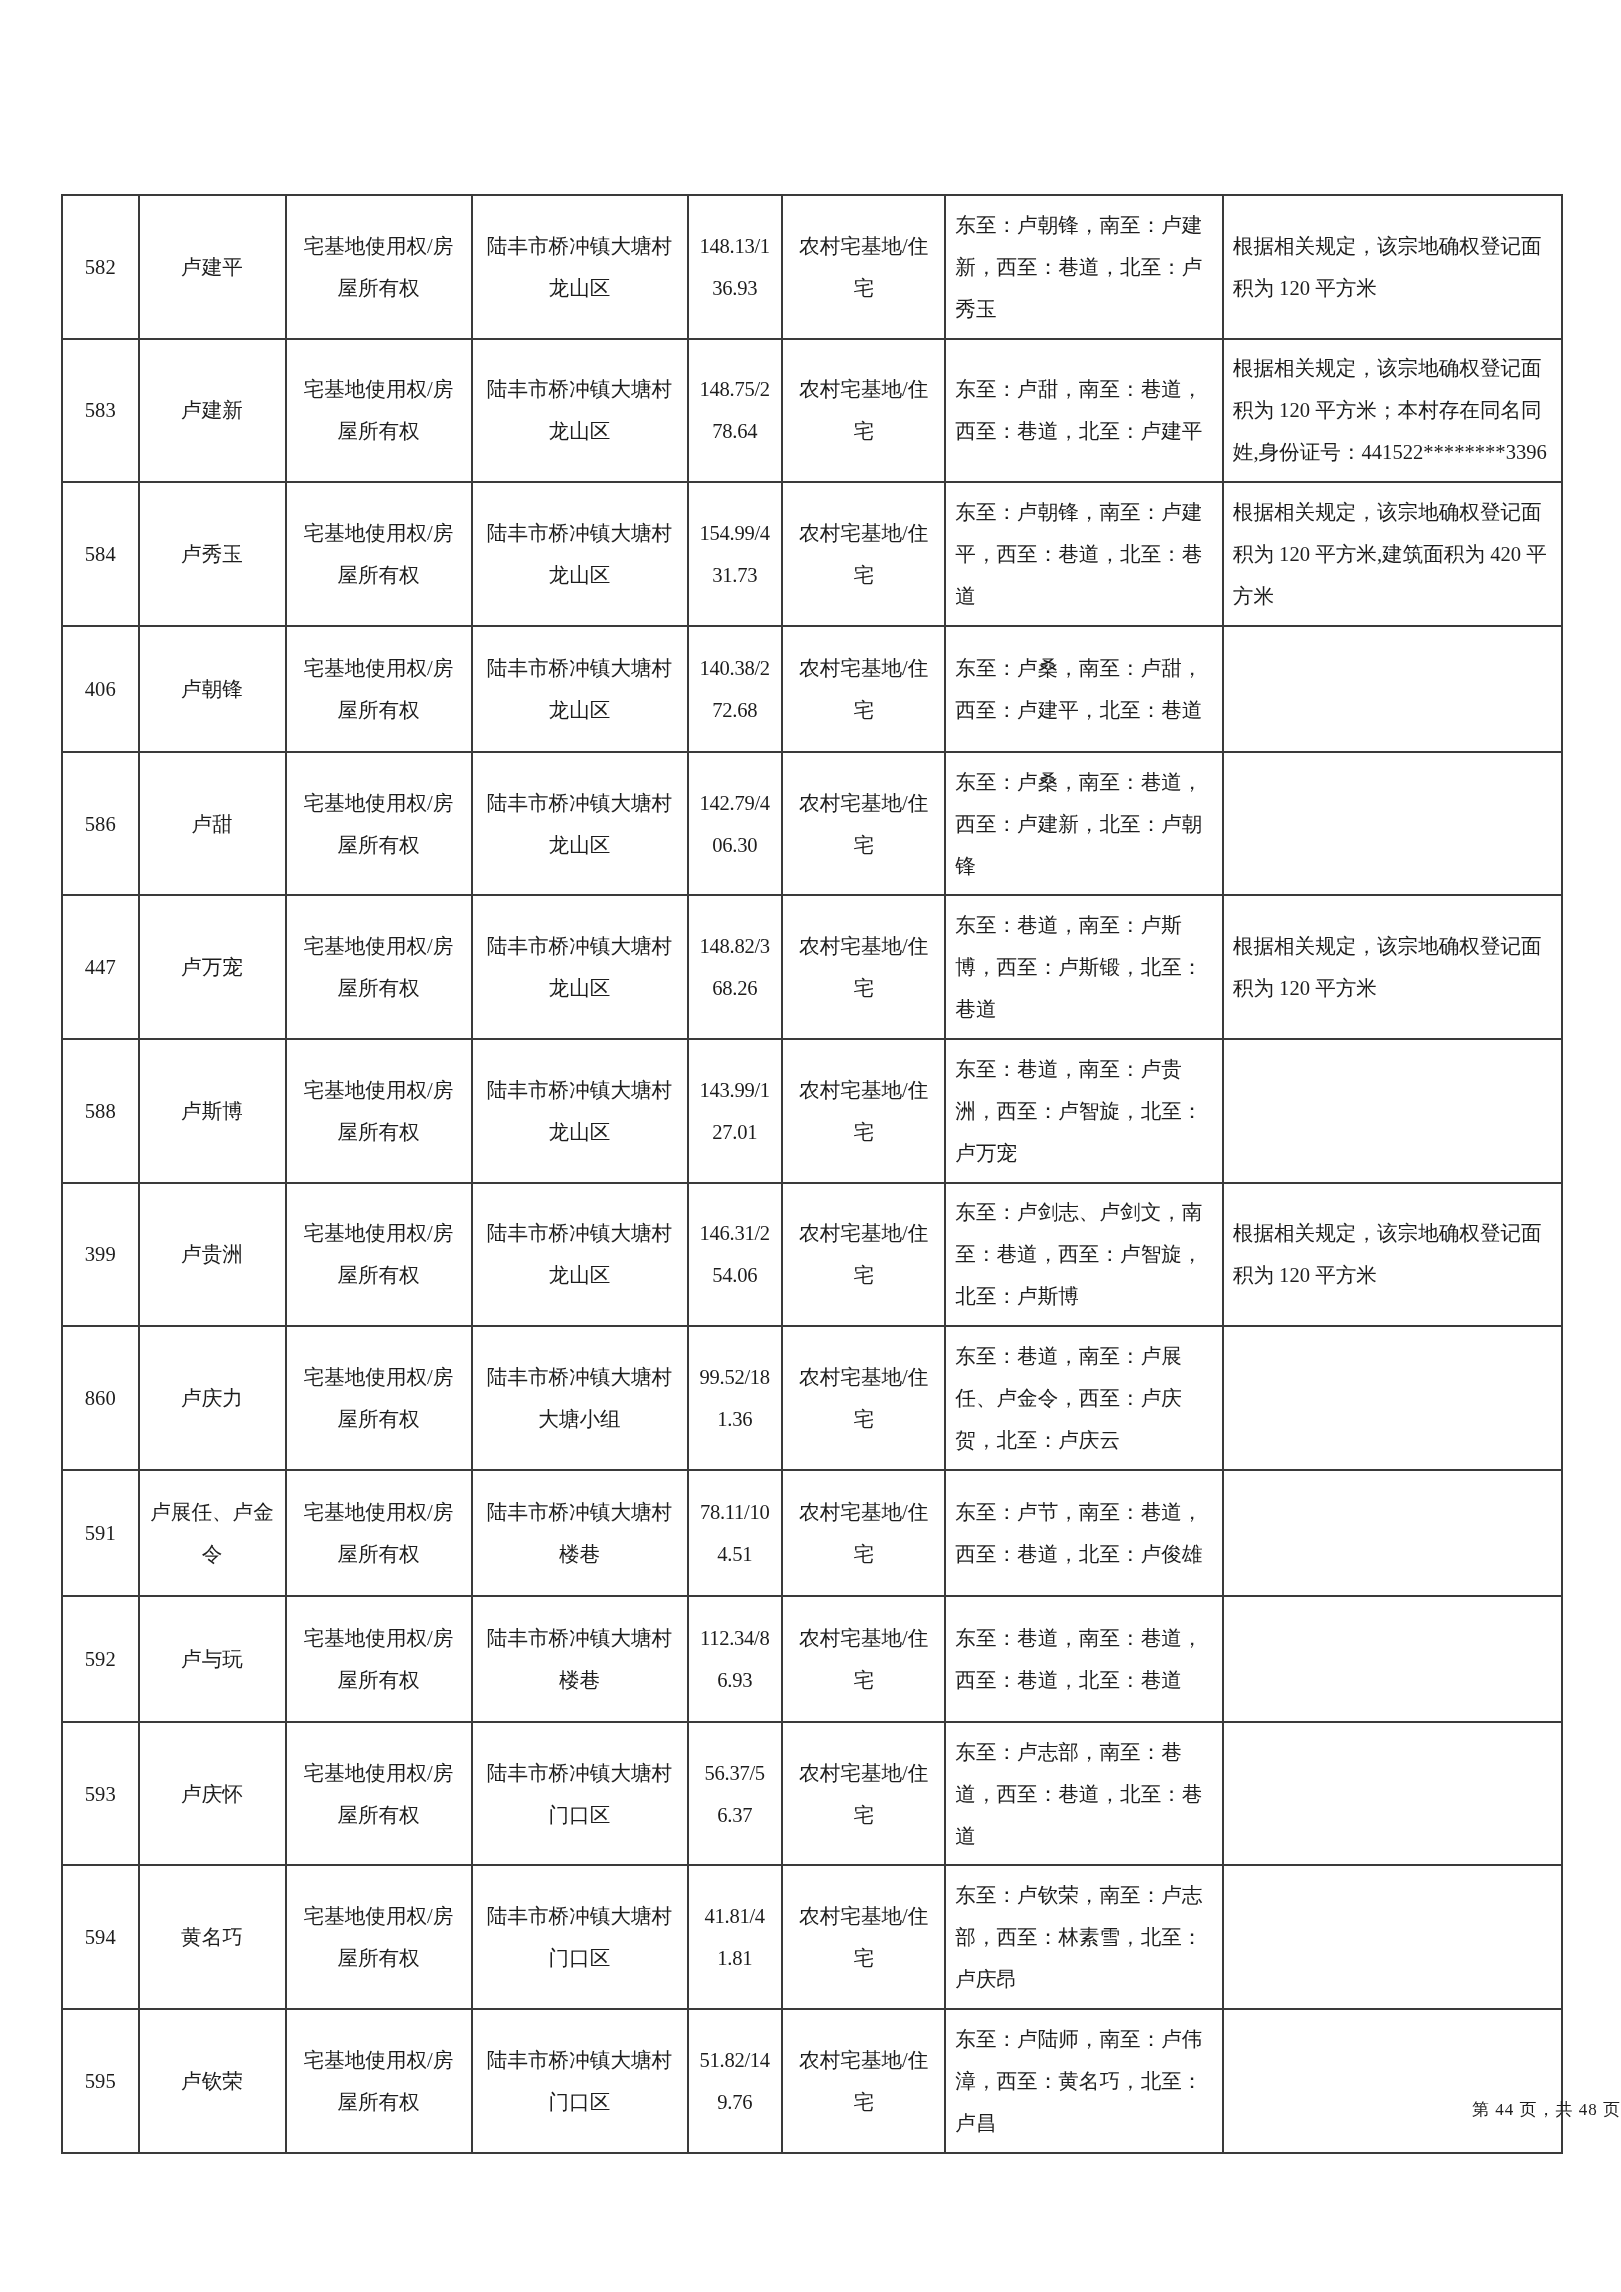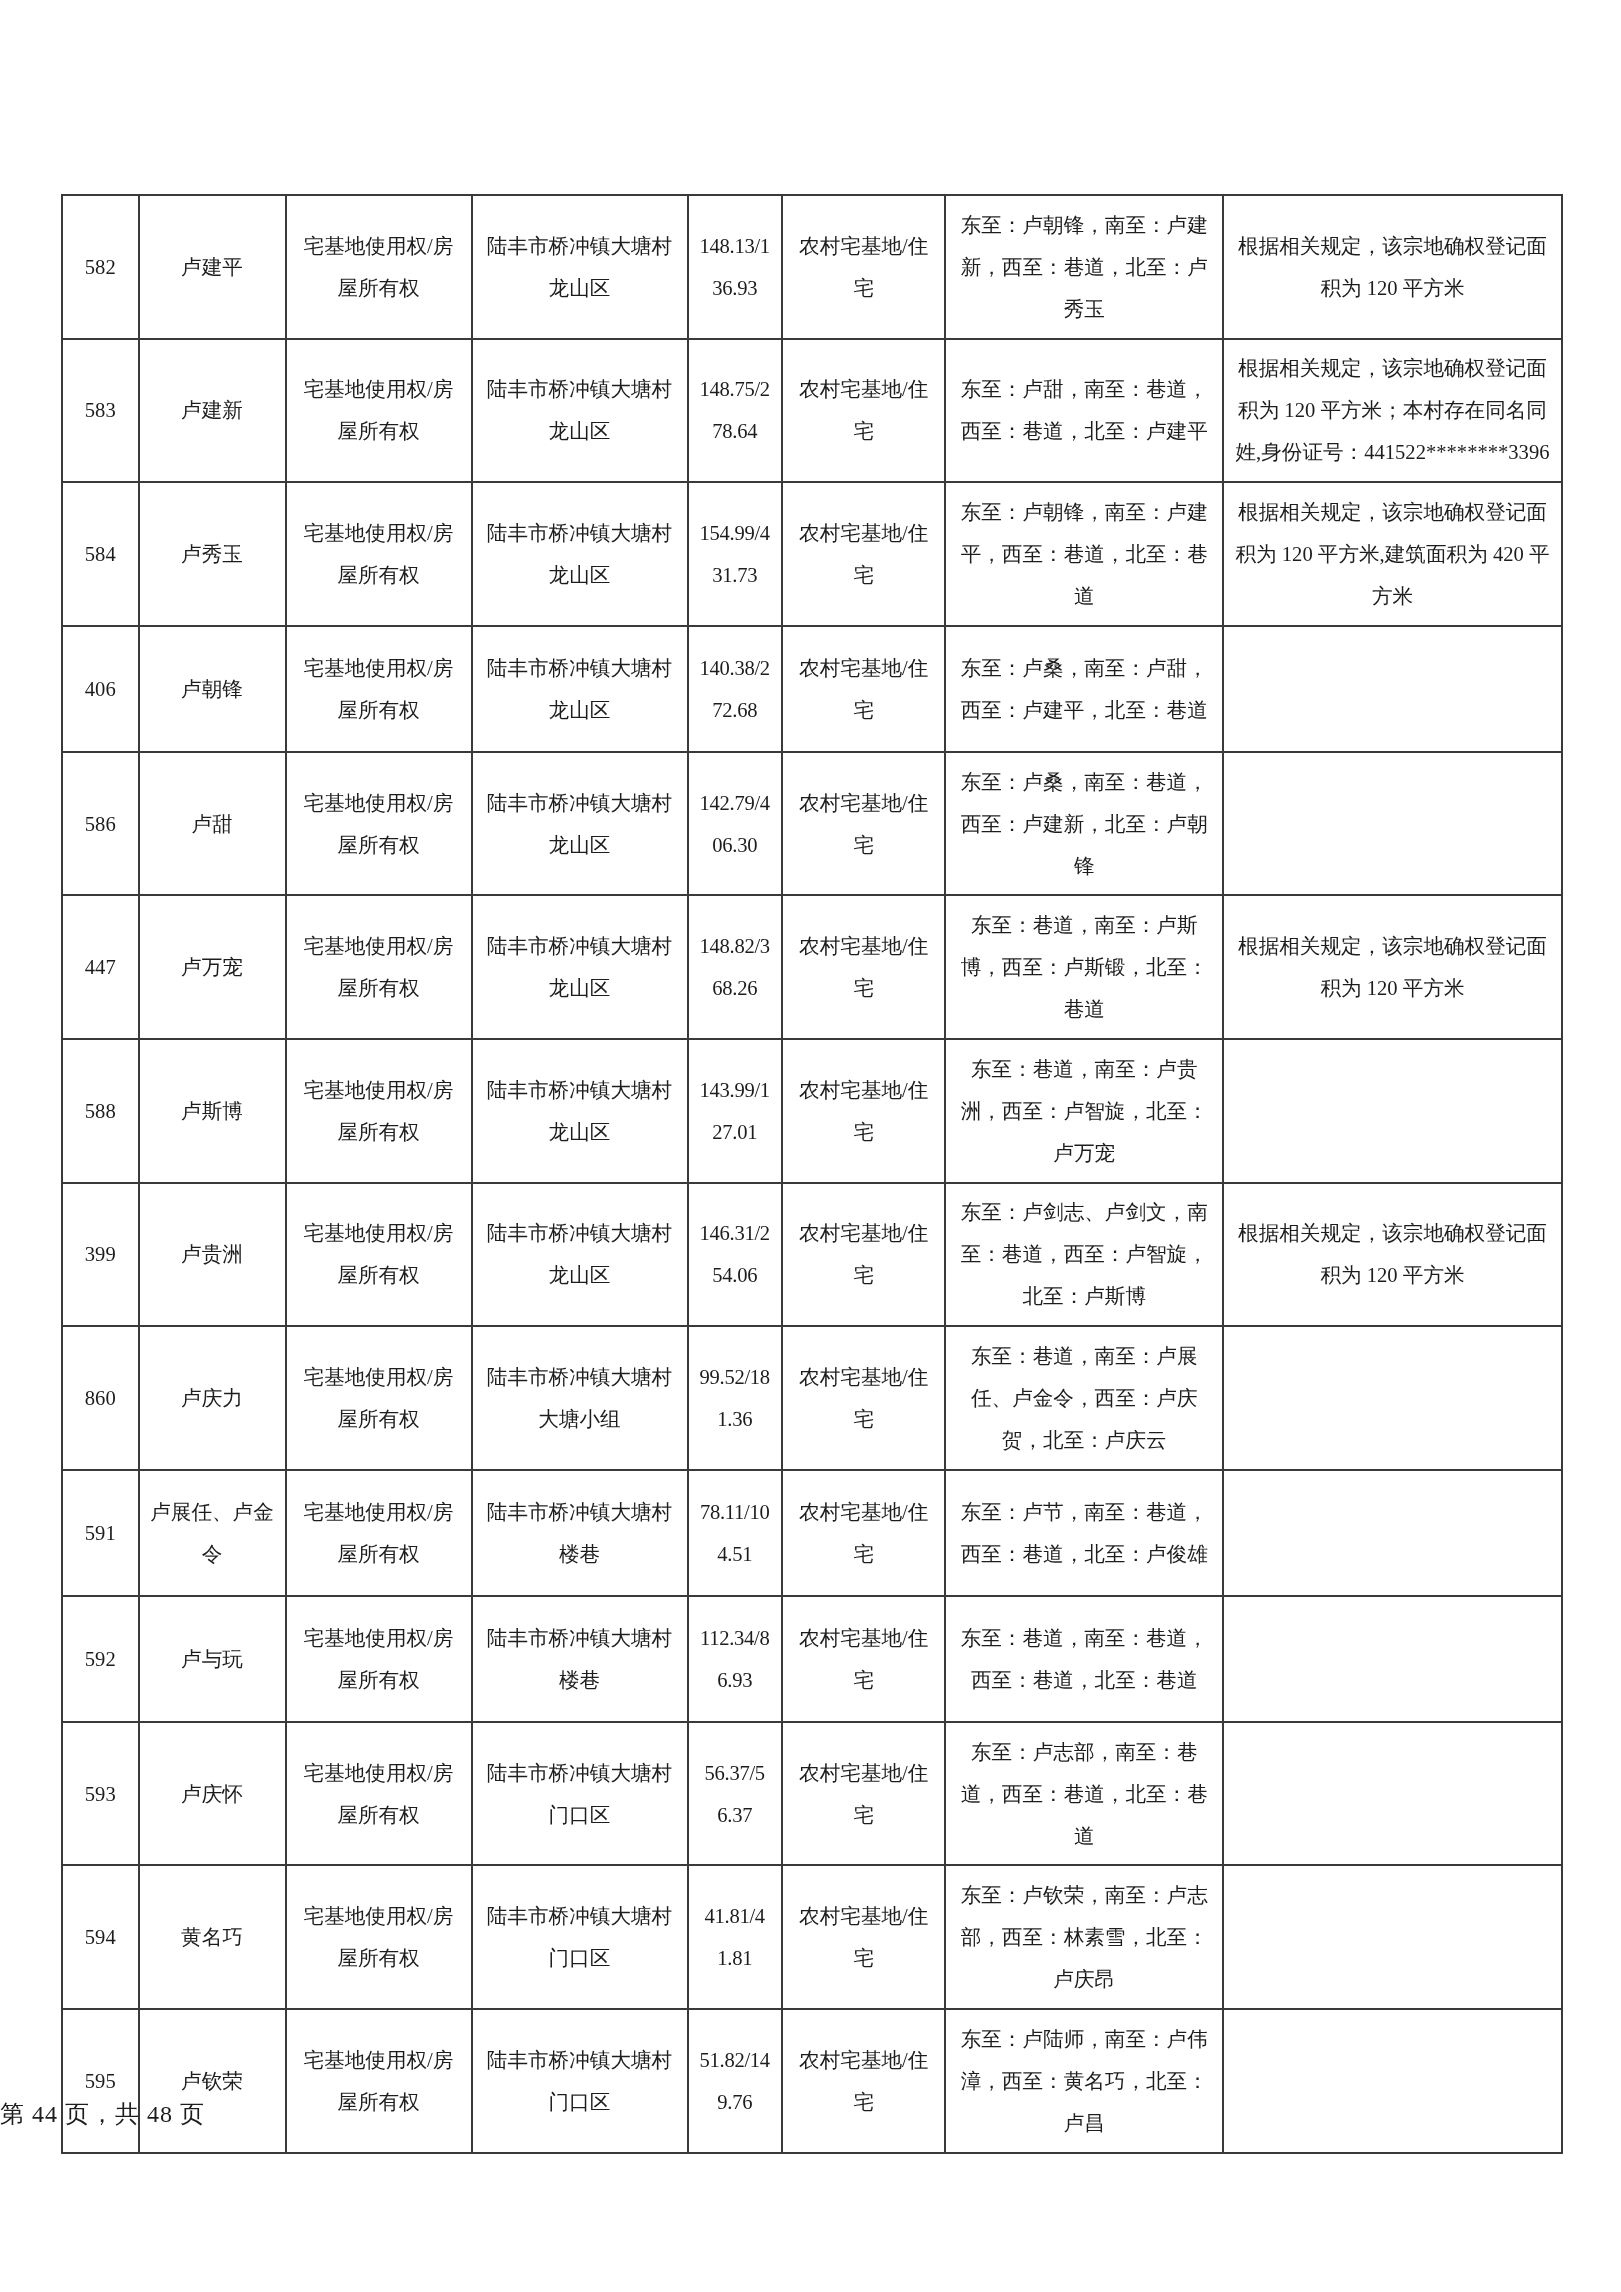--- a/index.html
+++ b/index.html
@@ -29,36 +29,36 @@
     border:2px solid var(--border);
     vertical-align:middle;
     font-size:20.6px;
     line-height:42px;
     padding:7.8px 8.8px;
     word-break:break-all;
     overflow-wrap:anywhere;
   }
   table.reg tr{height:126px;}
   td.c-num,td.c-name,td.c-rights,td.c-loc,td.c-area,td.c-usage{text-align:center;}
-  td.c-bound,td.c-remark{text-align:center;padding-left:11.8px;padding-right:11.8px;}
+  td.c-bound,td.c-remark{text-align:left;padding-left:11.8px;padding-right:11.8px;}
   td.c-area{font-size:19.6px;padding-left:3.9px;padding-right:3.9px;letter-spacing:-0.3px;}
   col.w-num{width:5.1%;}
   col.w-name{width:9.8%;}
   col.w-rights{width:12.4%;}
   col.w-loc{width:14.4%;}
   col.w-area{width:6.3%;}
   col.w-usage{width:10.9%;}
   col.w-bound{width:18.5%;}
   col.w-remark{width:22.6%;}
   .footer{
     position:absolute;
     left:0;top:2098px;
     width:100%;
-    text-align:left;
-    font-size:24px;
+    text-align:right;
+    font-size:17px;
     letter-spacing:1px;
   }
 </style>
 </head>
 <body>
 
 <div class="page">
   <table class="reg">
     <colgroup>
       <col class="w-num">

